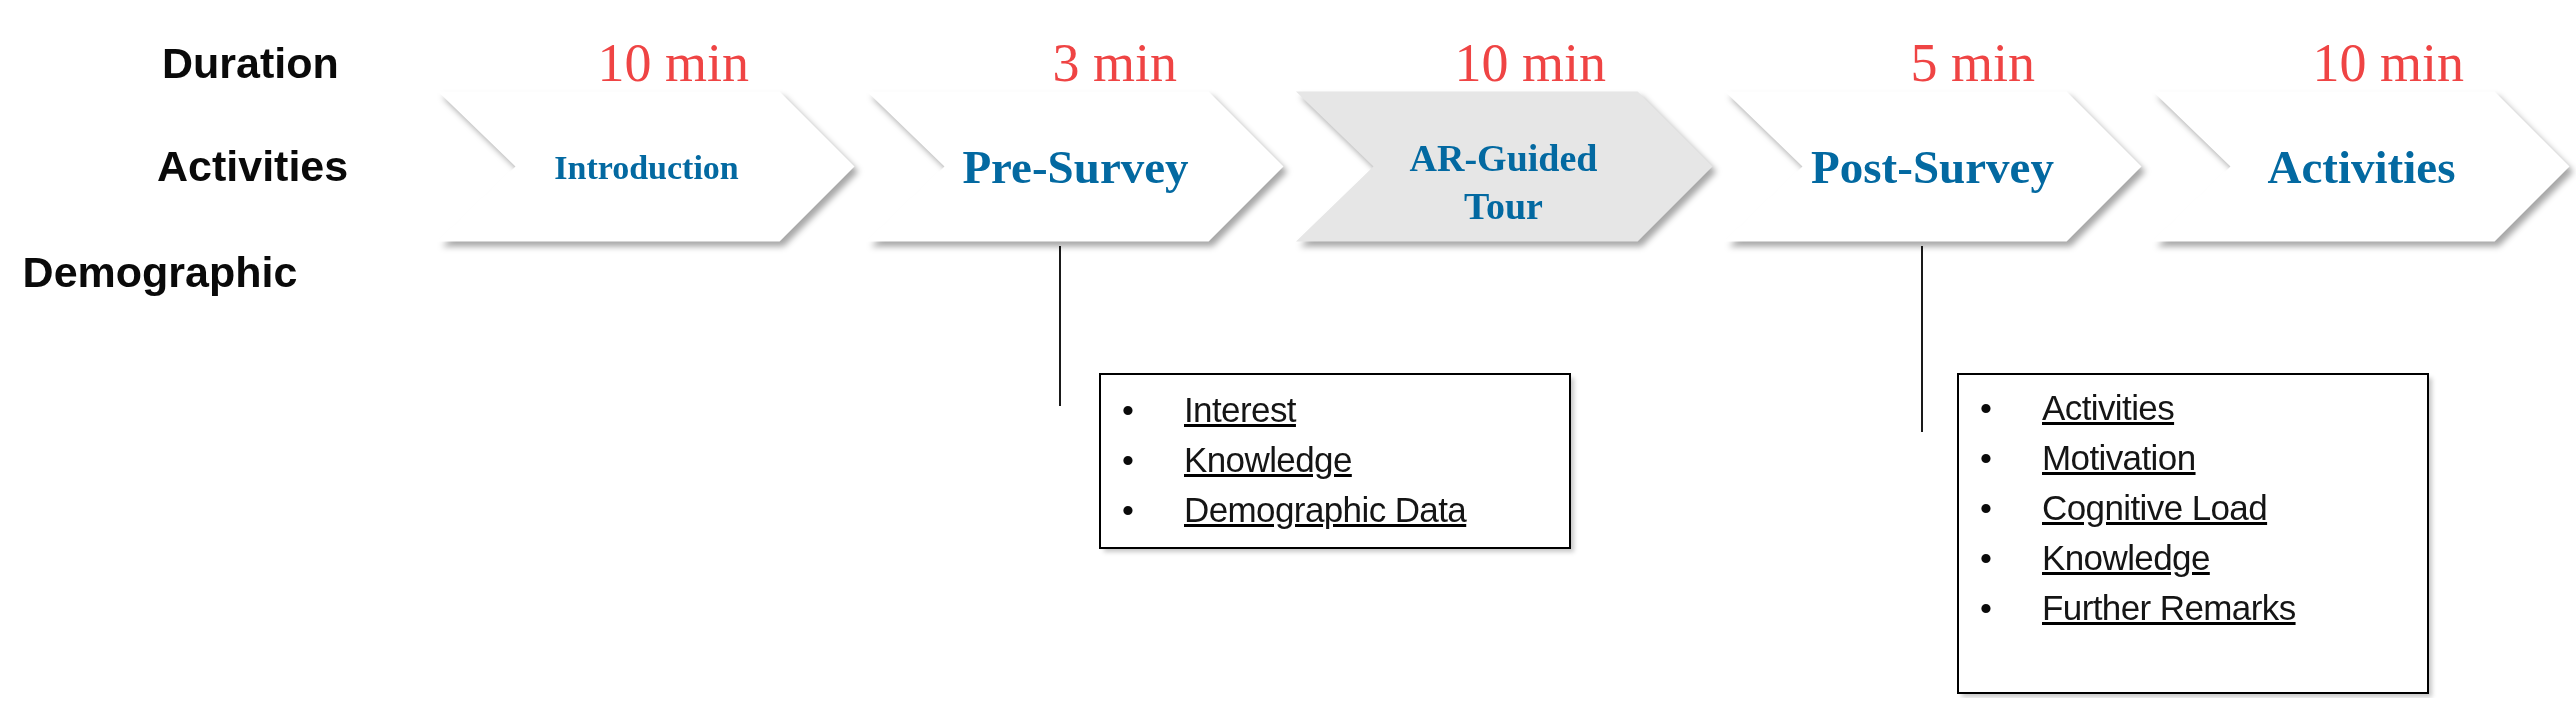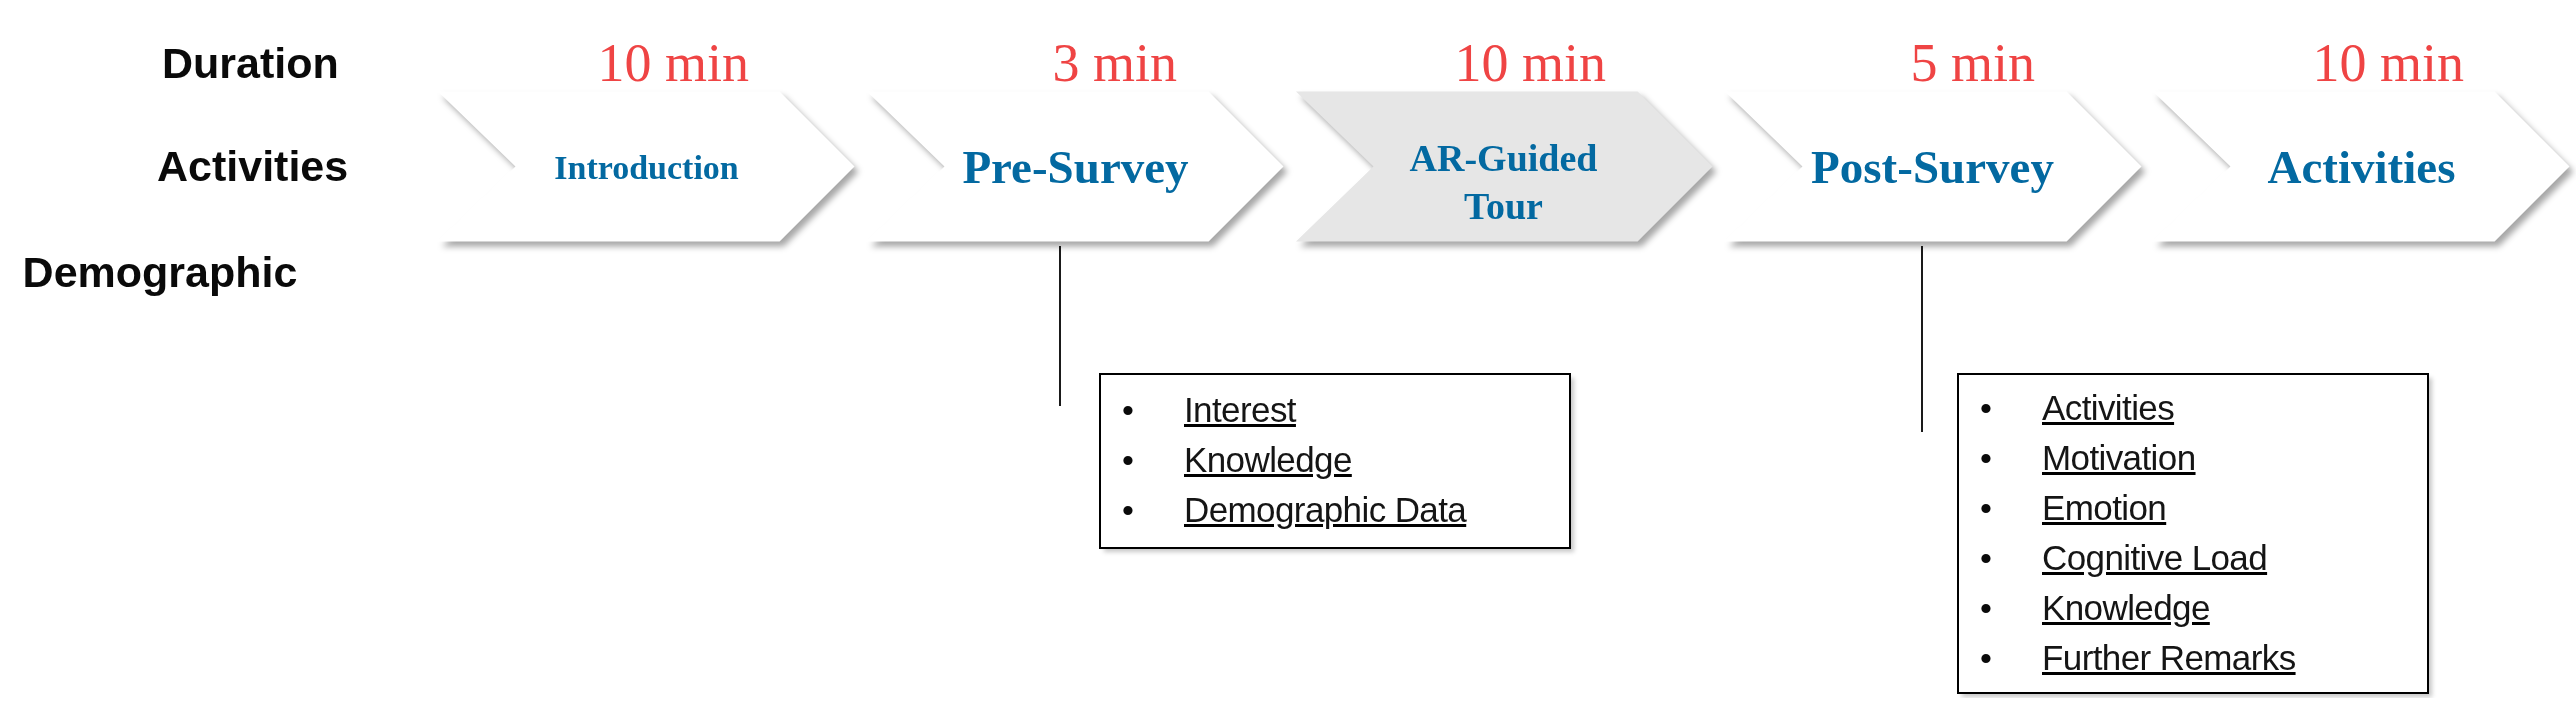--- a/index.html
+++ b/index.html
@@ -177,21 +177,20 @@
       <li>Interest</li>
       <li>Knowledge</li>
       <li>Demographic Data</li>
     </ul>
   </div>
 
   <div class="measure-box" id="measure-box-post">
     <ul class="measure-list">
       <li>Activities</li>
       <li>Motivation</li>
-      <li>Emotion</li>
       <li>Cognitive Load</li>
       <li>Knowledge</li>
       <li>Further Remarks</li>
     </ul>
   </div>
 
 </div>
 
 
 </body></html>

